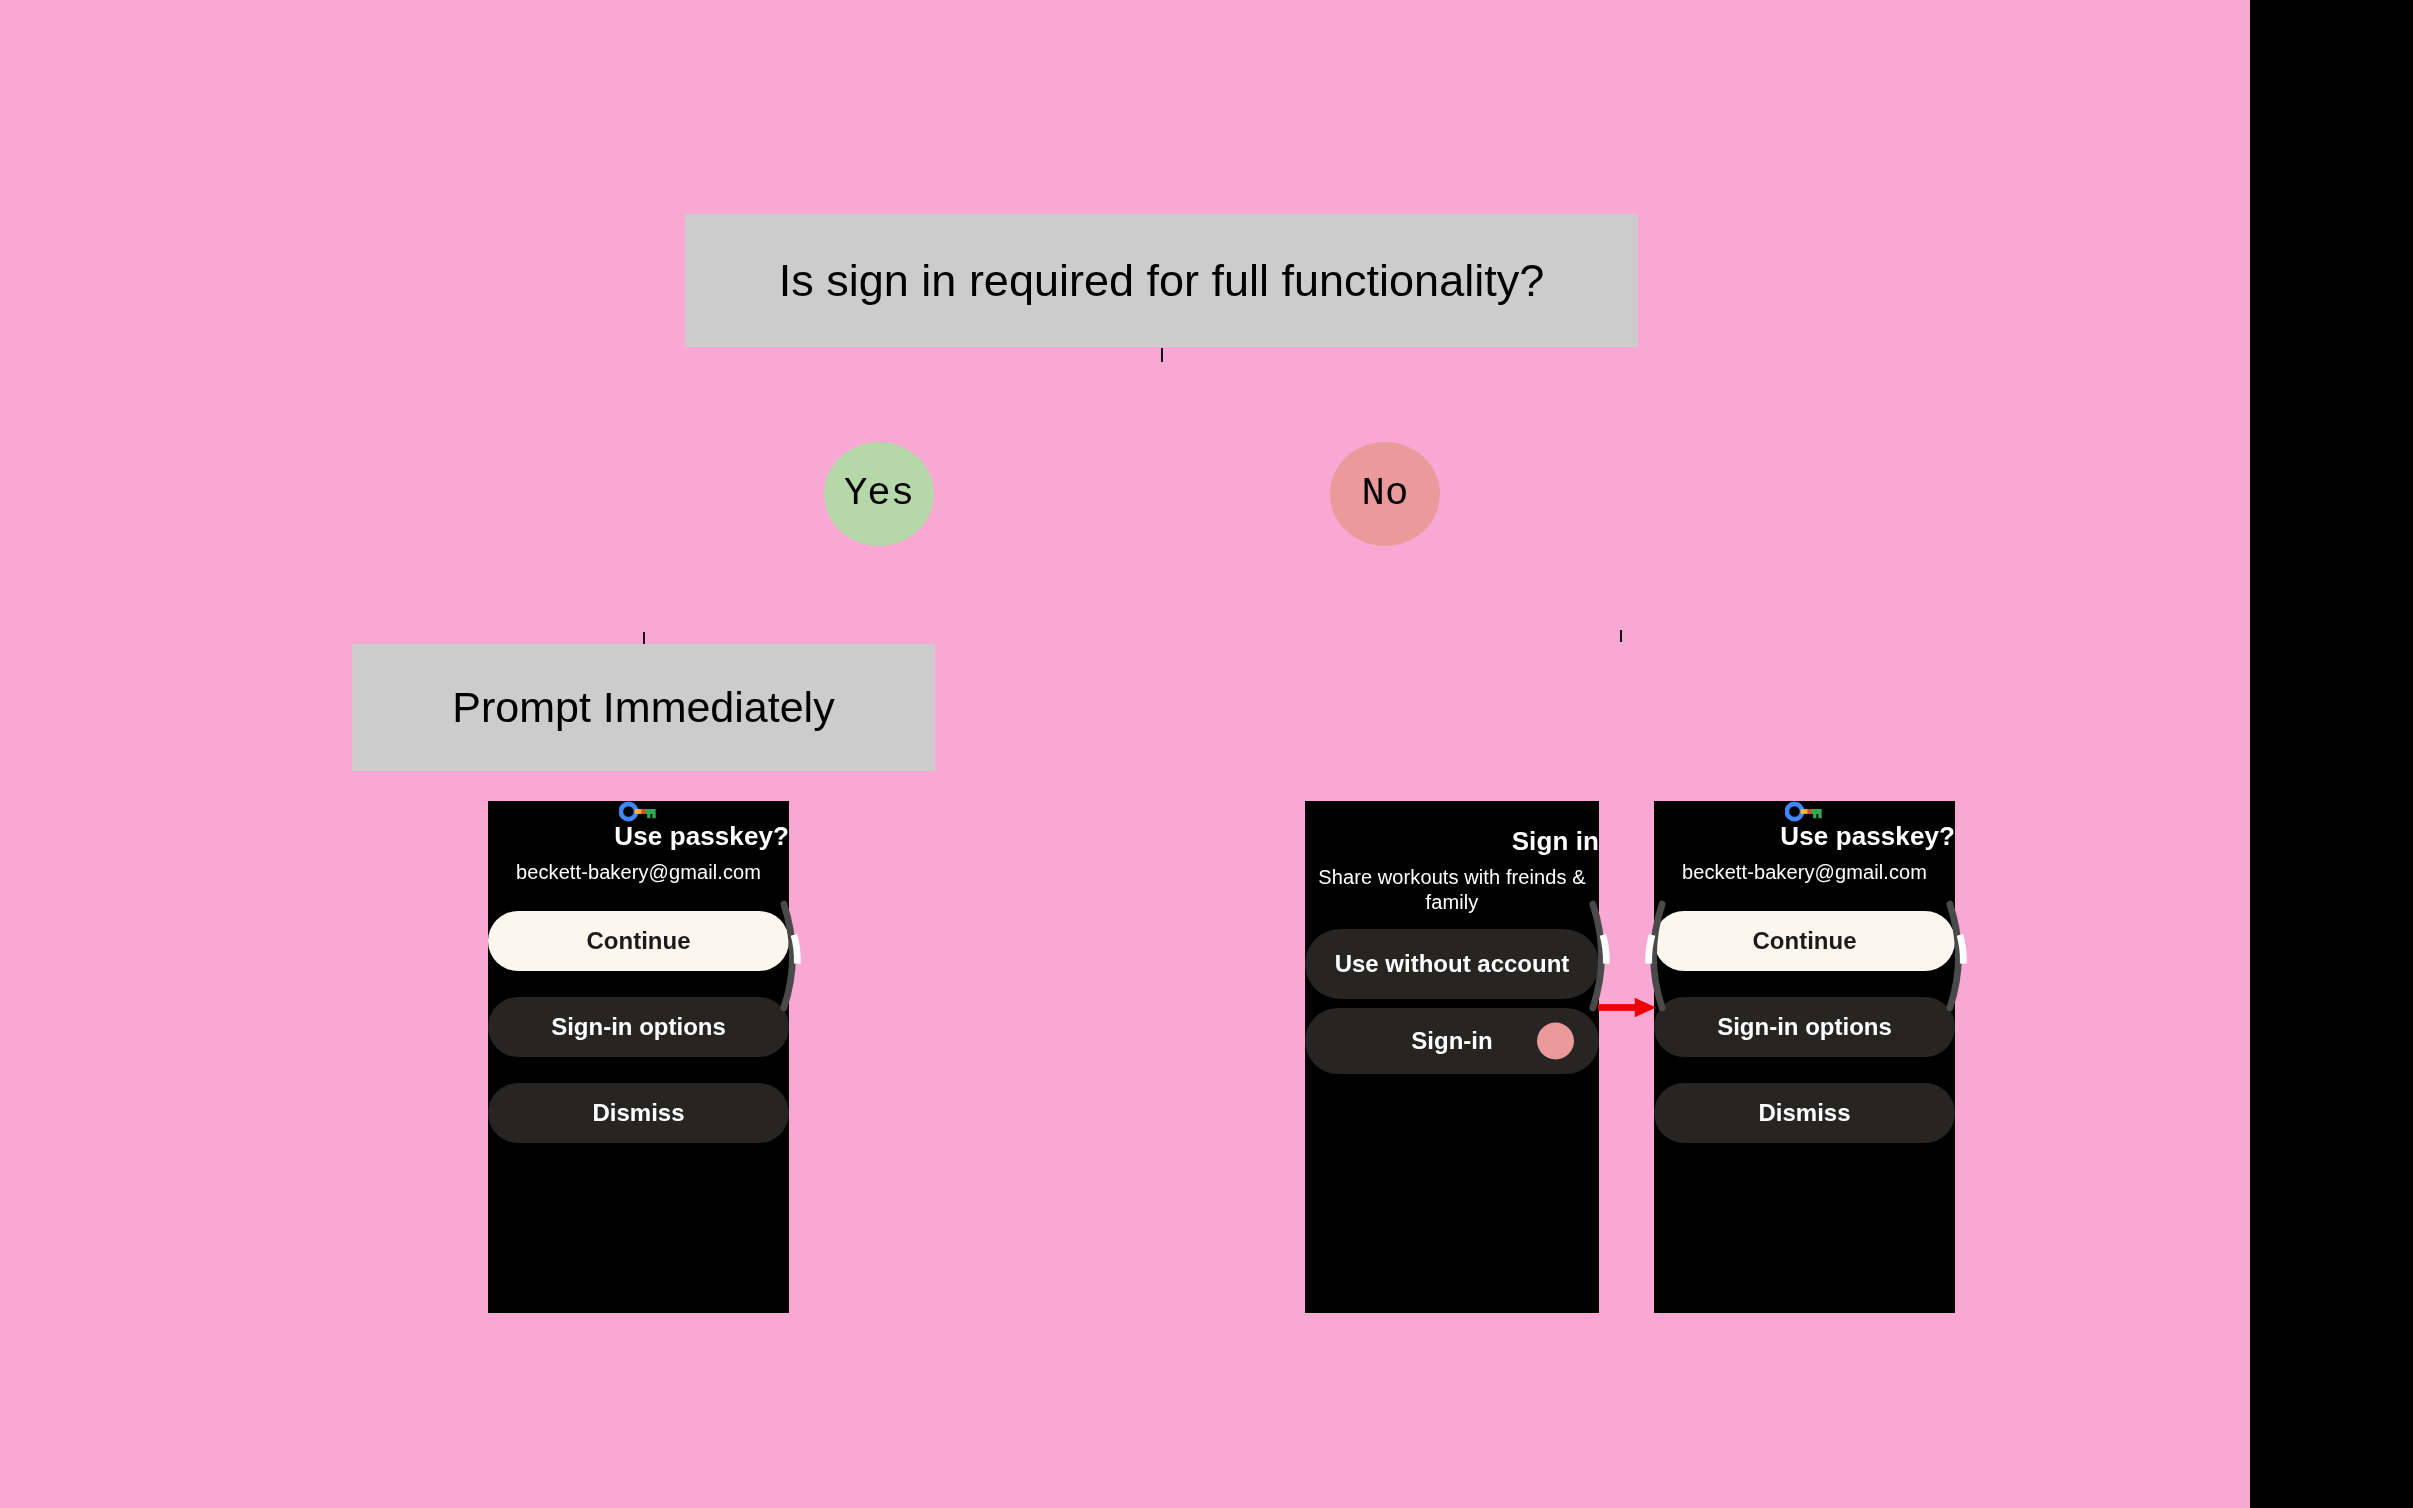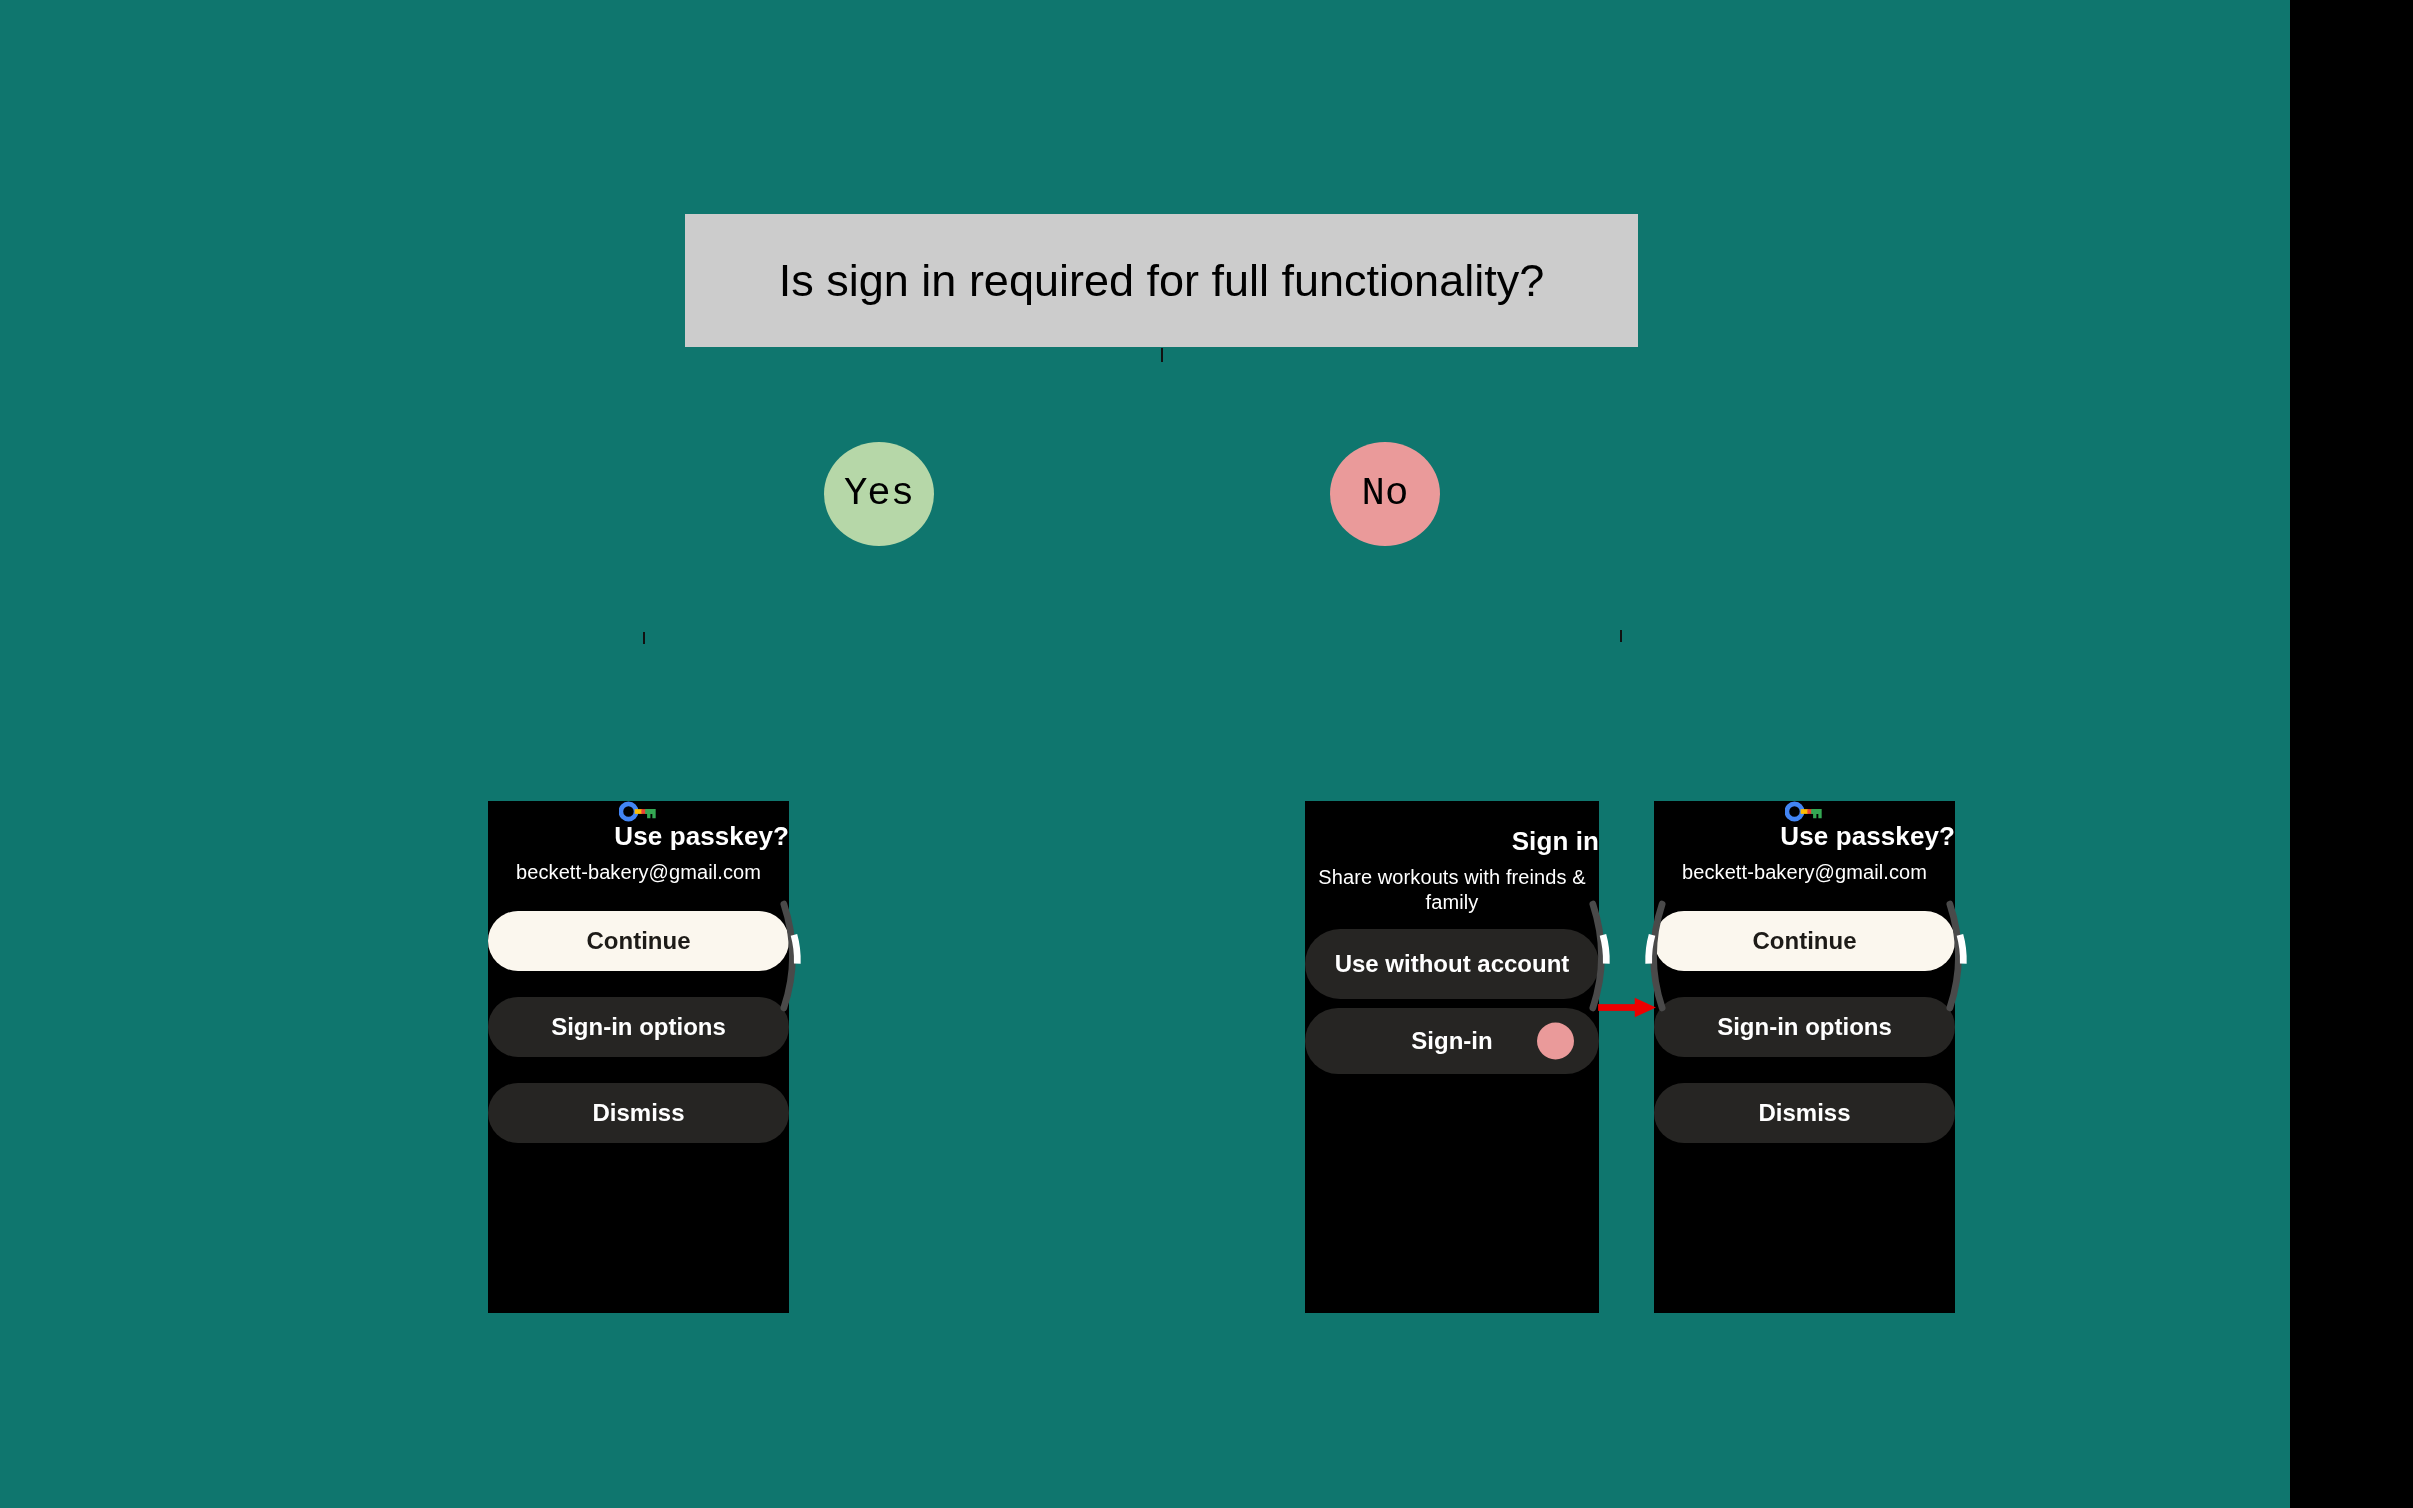--- a/index.html
+++ b/index.html
@@ -14,22 +14,21 @@
     overflow: hidden;
     font-family: "Liberation Sans", sans-serif;
     -webkit-font-smoothing: antialiased;
   }
 
   .stage {
     position: absolute;
     left: 0; top: 0;
     width: 2250px;
     height: 1508px;
-    background: #0f766e;
-    padding-left: 40px;
+    background: #f9a8d4;
   }
 
   
   .flow-box {
     position: absolute;
     background: #cccccc;
     color: #000000;
     display: flex;
     align-items: center;
     justify-content: center;
@@ -196,20 +195,21 @@
   <div class="connector" style="left:1161px; top:348px; width:1.9px; height:13.5px;"></div>
   <div class="connector" style="left:643px; top:632px; width:1.9px; height:11.6px;"></div>
   <div class="connector" style="left:1620px; top:630px; width:1.9px; height:11.6px;"></div>
 
   <div class="flow-box" id="question-box">Is sign in required for full functionality?</div>
 
   <div class="bubble" id="bubble-yes">Yes</div>
 
   <div class="bubble" id="bubble-no">No</div>
 
+  <div class="flow-box" id="prompt-immediately-box">Prompt Immediately</div>
 
 
   <div class="mock" id="mock-left">
     <span>
       <svg class="key-icon" viewBox="0 0 40 22" xmlns="http://www.w3.org/2000/svg">
         <circle cx="9.5" cy="11" r="8" fill="none" stroke="#4285f4" stroke-width="5"></circle>
         <rect x="16" y="8.5" width="8" height="5" fill="#fbbc05"></rect>
         <rect x="23" y="8.5" width="5" height="5" fill="#ea4335"></rect>
         <path d="M27 8.5 H38 V18 H34.5 V13.5 H32.5 V18 H29 V13.5 H27 Z" fill="#34a853"></path>
       </svg>

